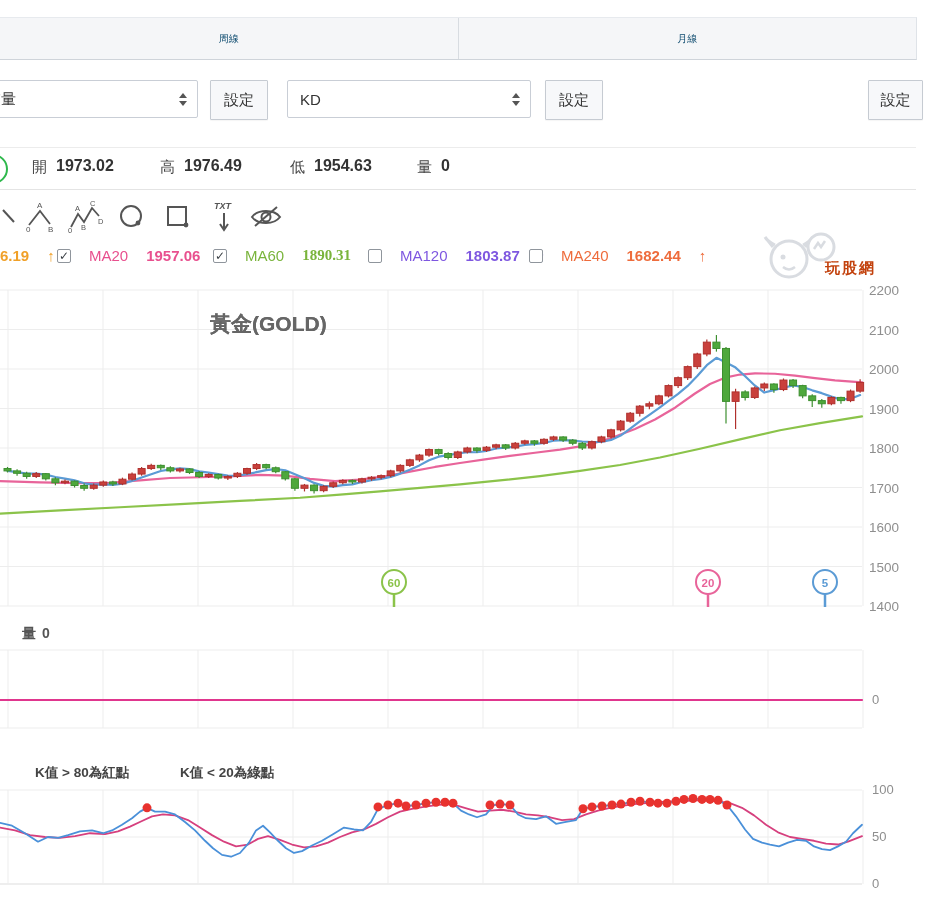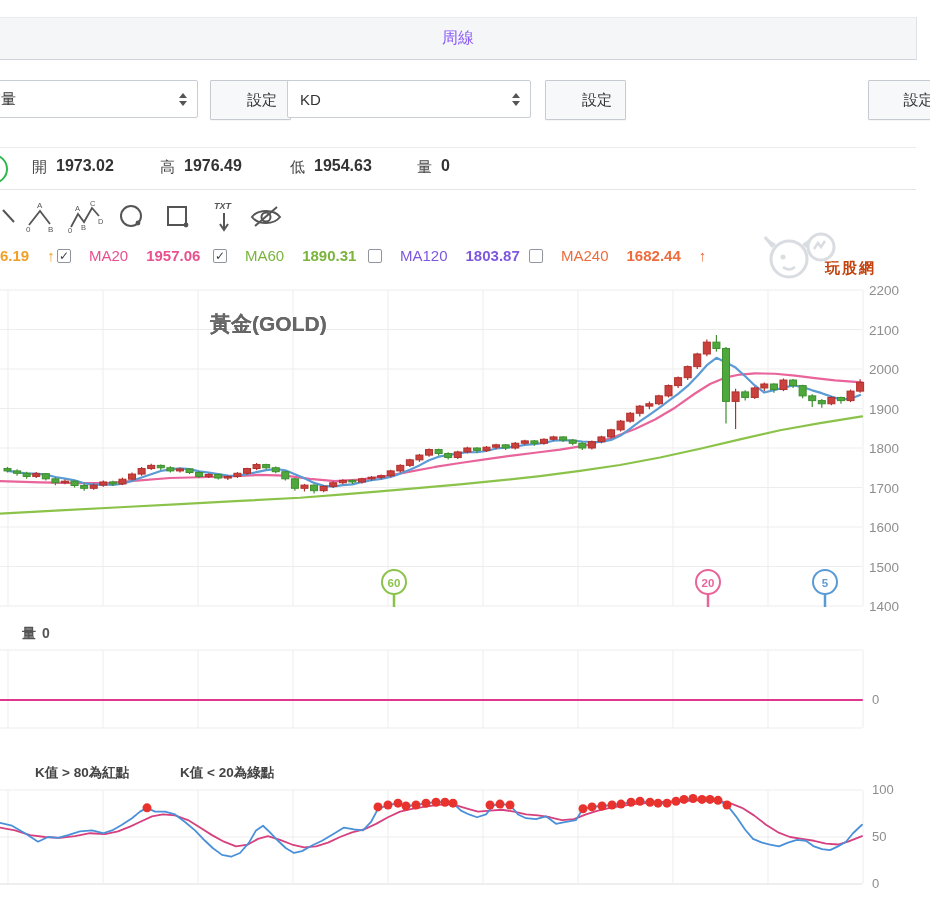--- a/index.html
+++ b/index.html
@@ -2,32 +2,32 @@
 <html><head>
 <meta charset="utf-8">
 <style>
   html,body{margin:0;padding:0;}
   body{width:930px;height:900px;position:relative;background:#fff;overflow:hidden;
        font-family:"Liberation Sans","DejaVu Sans",sans-serif;color:#333;}
   
   .tabbar{position:absolute;left:0;top:17px;width:916px;height:41px;background:#f5f6f8;
           border-top:1px solid #e7eaee;border-bottom:1px solid #cfd4da;border-right:1px solid #dfe3e8;
           display:flex;}
-  .tab{flex:1;display:flex;align-items:center;justify-content:center;font-size:16px;color:#8b5cf6;cursor:pointer;}
+  .tab{flex:1;display:flex;align-items:center;justify-content:center;font-size:10px;color:#0c4a6e;cursor:pointer;}
   .tab + .tab{border-left:1px solid #d8dce1;}
   
   .selrow{position:absolute;left:0;top:80px;width:930px;height:40px;}
   .sel{position:absolute;top:0;height:38px;border:1px solid #c9ced6;border-radius:2px;background:#fff;
        display:flex;align-items:center;justify-content:space-between;padding:0 10px 0 12px;font-size:15px;color:#333;box-sizing:border-box;cursor:pointer;}
   .spin{display:flex;flex-direction:column;gap:3px;align-items:center;}
   .spin i{display:block;width:0;height:0;border-left:4px solid transparent;border-right:4px solid transparent;}
   .spin i.up{border-bottom:5px solid #555;}
   .spin i.dn{border-top:5px solid #555;}
   .setbtn{position:absolute;top:0;height:38px;border:1px solid #c6cbd2;border-radius:1px;background:#f7f8fa;
-          font-size:15px;color:#333;display:flex;align-items:center;justify-content:center;cursor:pointer;box-shadow:0 1px 1px rgba(0,0,0,.04);padding-left:23px;}
+          font-size:15px;color:#333;display:flex;align-items:center;justify-content:center;cursor:pointer;box-shadow:0 1px 1px rgba(0,0,0,.04);}
   
   .quoterow{position:absolute;left:0;top:147px;width:916px;height:41px;border-top:1px solid #ececec;border-bottom:1px solid #e4e4e4;background:#fff;}
   .quoterow .lab{position:absolute;top:10px;font-size:15px;color:#444;}
   .quoterow .val{position:absolute;top:9px;font-size:16px;font-weight:700;color:#333;}
   .badge-arc{position:absolute;left:-22px;top:6px;width:26px;height:26px;border-radius:50%;border:2px solid #2eb84c;background:#fff;}
   
   .toolbar{position:absolute;left:0;top:196px;width:930px;height:42px;}
   .tool{position:absolute;top:3px;width:36px;height:36px;display:flex;align-items:center;justify-content:center;cursor:pointer;}
   .tool svg{display:block;}
   
@@ -41,20 +41,21 @@
   .wm .wmtxt{position:absolute;left:62px;top:32px;font-size:15px;letter-spacing:2px;color:#c2410c;font-weight:700;}
   
   #chart-svg{position:absolute;left:0;top:283px;}
   text{font-family:"Liberation Sans","DejaVu Sans",sans-serif;}
 </style>
 </head>
 <body>
 
 <div class="tabbar">
   <div class="tab">周線</div>
+  <div class="tab">月線</div>
 </div>
 
 <div class="selrow">
   <div class="sel" style="left:-42px;width:240px;">
     <span>成交量</span>
     <span class="spin">
         <i class="up"></i>
         <i class="dn"></i>
       </span>
   </div>
@@ -141,21 +142,21 @@
   </div>
   <div class="mag" style="left:57px;">
     <span class="cbx checked"></span>
     <span style="color: rgb(232, 80, 142);">MA20</span>
     <b style="color: rgb(232, 80, 142);">1957.06</b>
     <b style="color: rgb(232, 80, 142);">↓</b>
   </div>
   <div class="mag" style="left:213px;">
     <span class="cbx checked"></span>
     <span style="color: rgb(122, 180, 60);">MA60</span>
-    <b style="color: rgb(122, 180, 60);">1890.31</b>
+    <b style="color: rgb(122, 180, 60); font-family: Liberation Serif, serif;">1890.31</b>
     <b style="color: rgb(122, 180, 60);">↑</b>
   </div>
   <div class="mag" style="left:368px;">
     <span class="cbx"></span>
     <span style="color: rgb(126, 87, 224);">MA120</span>
     <b style="color: rgb(126, 87, 224);">1803.87</b>
     <b style="color: rgb(126, 87, 224);">↑</b>
   </div>
   <div class="mag" style="left:529px;">
     <span class="cbx"></span>

